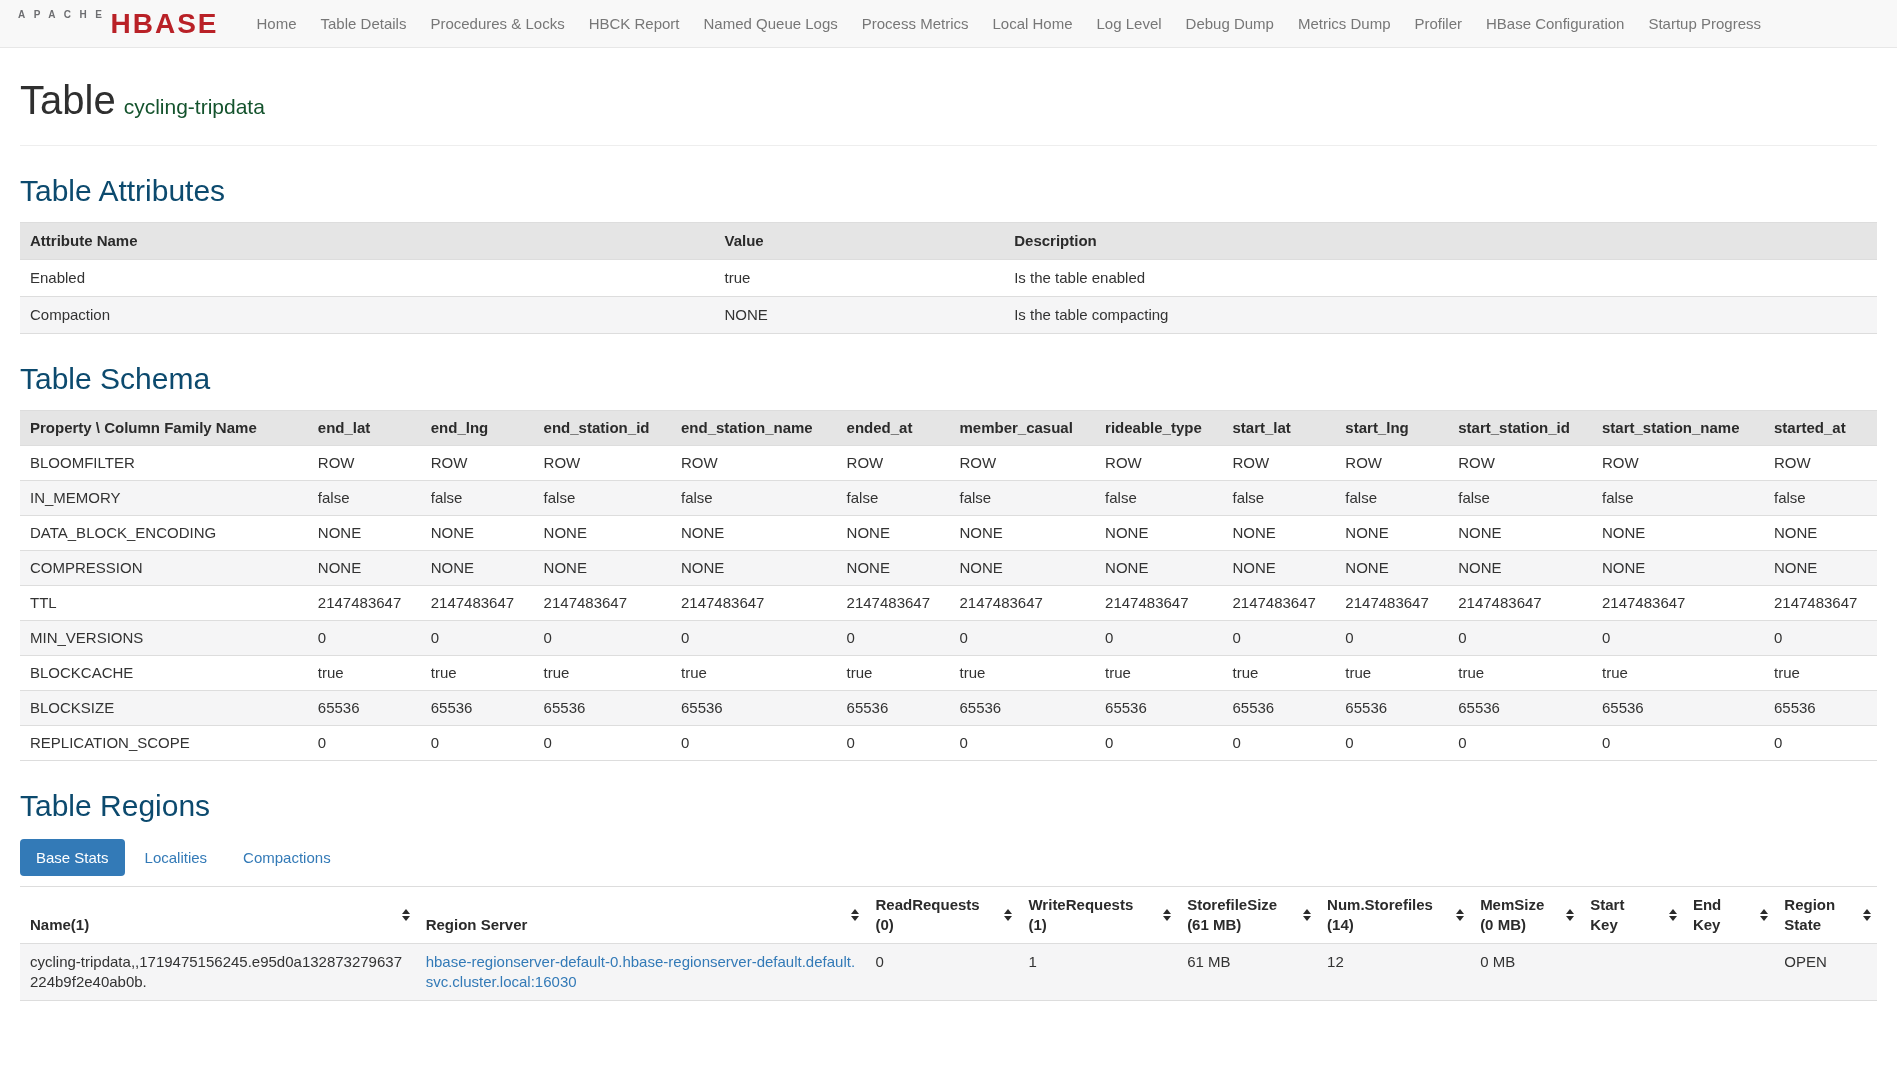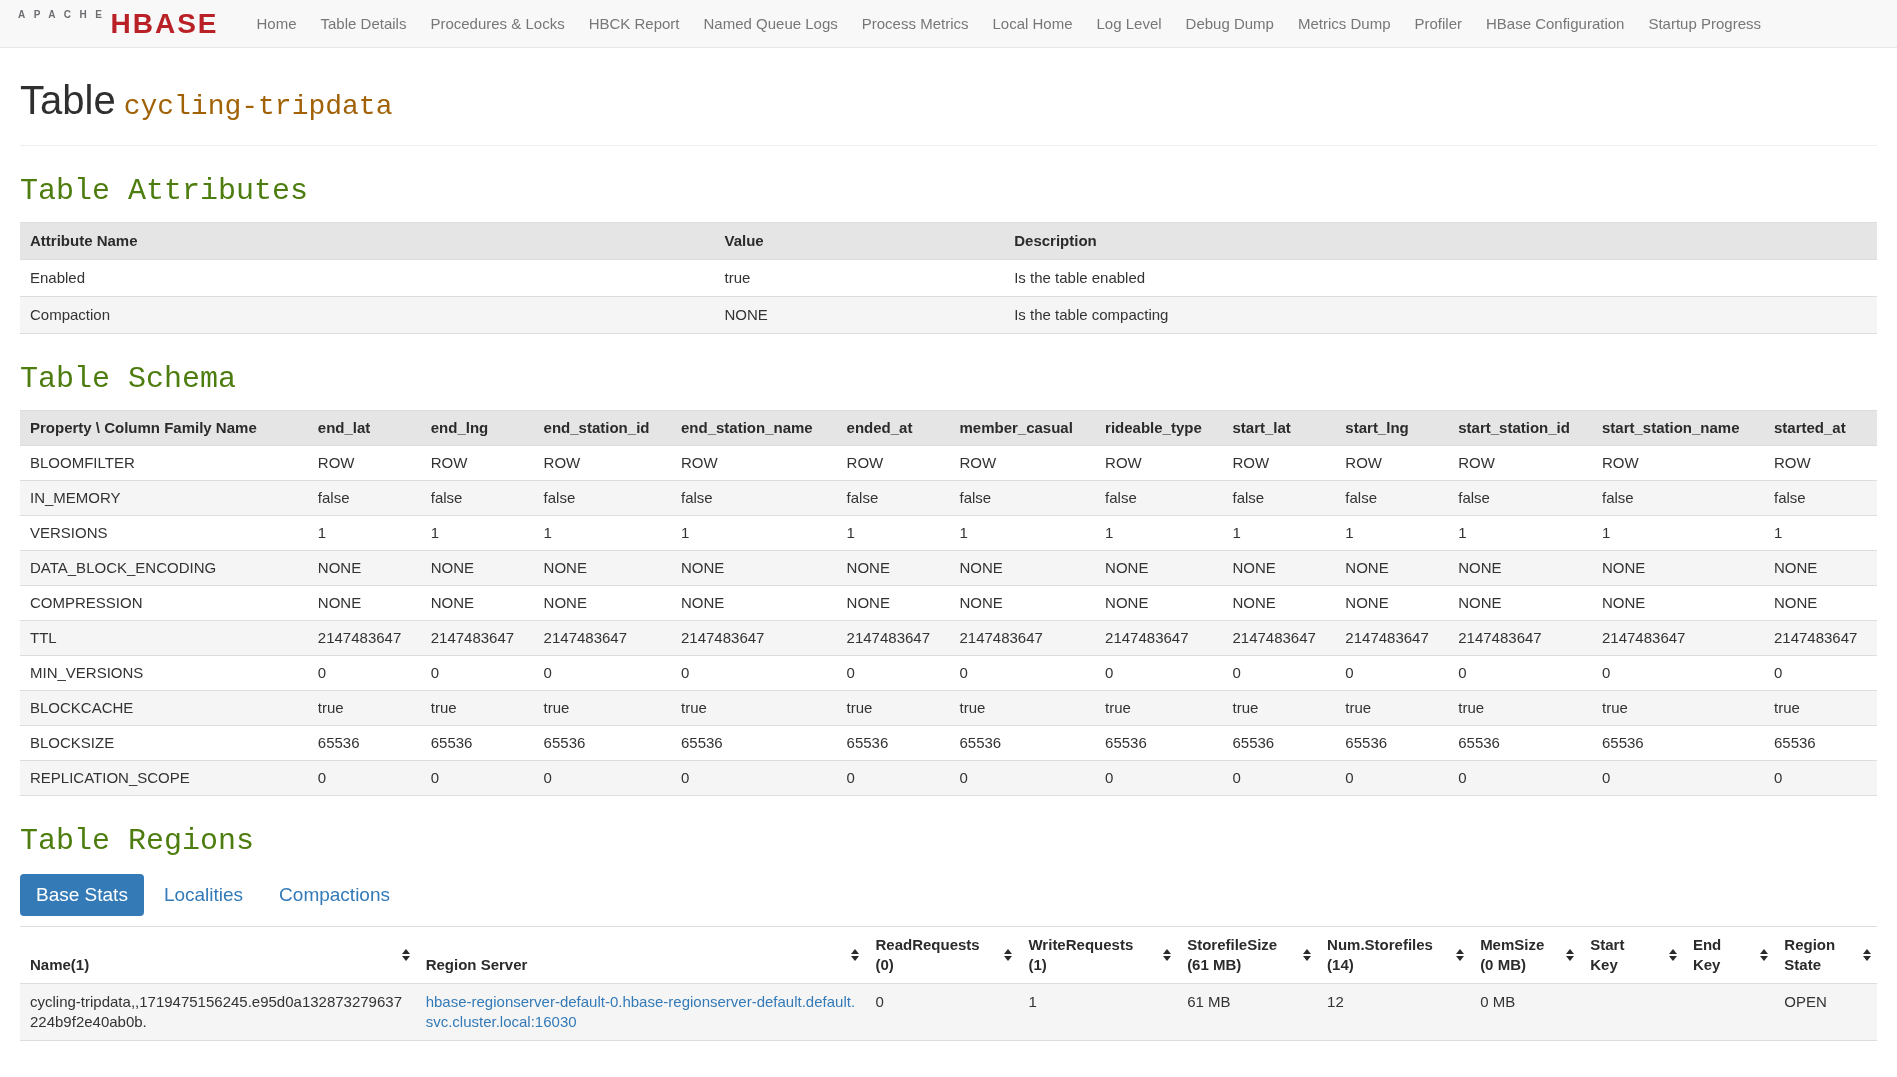--- a/index.html
+++ b/index.html
@@ -16,42 +16,42 @@
     display:flex; align-items:center; padding:0 18px;
   }
   .brand { display:flex; margin-right:26px; cursor:pointer; line-height:1; }
   .brand-top { font-size:10px; font-weight:bold; color:#6d6e71; letter-spacing:8.5px; margin-bottom:2px; white-space:nowrap; }
   .brand-bottom { font-size:28px; font-weight:bold; color:#b92127; letter-spacing:2px; white-space:nowrap; }
   .nav-menu { list-style:none; display:flex; margin:0; padding:0; }
   .nav-menu a { color:#777; text-decoration:none; padding:7px 12px; display:block; line-height:48px; font-size:15px; white-space:nowrap; }
   
   .container { padding:0 20px; }
   h1 { font-size:40px; font-weight:500; margin:30px 0 0; color:#2f2f2f; }
-  h1 .subtitle { font-size:28px; color:#a16207; font-weight:400; margin-left:8px;font-family:Liberation Mono, monospace; }
+  h1 .subtitle { font-size:21px; color:#14532d; font-weight:400; margin-left:8px; }
   hr { border:none; border-top:1px solid #eee; margin:22px 0 0; }
-  h2 { font-size:30px; font-weight:500; margin:28px 0 14px; color:#4d7c0f;font-family:Liberation Mono, monospace; }
+  h2 { font-size:30px; font-weight:500; margin:28px 0 14px; color:#0c4a6e; }
   
   table.data-table { width:100%; border-collapse:collapse; border-bottom:1px solid #ddd; }
   .data-table th, .data-table td {
     text-align:left; padding:8px 10px; border-top:1px solid #ddd;
     font-size:15px; line-height:20px; vertical-align:top;
   }
   .data-table thead th { font-weight:bold; color:#2b2b2b; }
   .attrs-table thead th, .schema-table thead th { background:#e5e5e5; }
   .attrs-table tbody tr:nth-child(even),
   .schema-table tbody tr:nth-child(even) { background:#f5f5f6; }
   .attrs-table th:nth-child(1) { width:37.4%; }
   .attrs-table th:nth-child(2) { width:15.6%; }
   .attrs-table th:nth-child(3) { width:47%; }
   .schema-table th, .schema-table td { padding:7px 10px; }
   .schema-table thead th { white-space:nowrap; }
   .schema-table th:first-child { width:15.5%; }
   
   .pills { display:flex; list-style:none; padding:0; margin:16px 0 10px; gap:4px; }
-  .pills a { display:block; padding:10px 16px; border-radius:4px; color:#337ab7; text-decoration:none; font-size:19px; }
+  .pills a { display:block; padding:10px 16px; border-radius:4px; color:#337ab7; text-decoration:none; font-size:15px; }
   .pills li.active a { background:#337ab7; color:#fff; }
   
   .regions-table { table-layout:fixed; }
   .regions-table thead th { position:relative; vertical-align:bottom; padding-right:20px; white-space:normal; }
   .regions-table td { word-break:break-all; }
   .regions-table tbody tr:nth-child(odd) { background:#f5f5f6; }
   .regions-table a { color:#337ab7; text-decoration:none; }
   .regions-table th:nth-child(1){width:21.2%} .regions-table th:nth-child(2){width:24.1%}
   .regions-table th:nth-child(3){width:8.2%}  .regions-table th:nth-child(4){width:8.5%}
   .regions-table th:nth-child(5){width:7.5%}  .regions-table th:nth-child(6){width:8.2%}
@@ -184,35 +184,20 @@
           <td>false</td>
           <td>false</td>
           <td>false</td>
           <td>false</td>
           <td>false</td>
           <td>false</td>
           <td>false</td>
           <td>false</td>
         </tr>
         <tr>
-          <td>VERSIONS</td>
-          <td>1</td>
-          <td>1</td>
-          <td>1</td>
-          <td>1</td>
-          <td>1</td>
-          <td>1</td>
-          <td>1</td>
-          <td>1</td>
-          <td>1</td>
-          <td>1</td>
-          <td>1</td>
-          <td>1</td>
-        </tr>
-        <tr>
           <td>DATA_BLOCK_ENCODING</td>
           <td>NONE</td>
           <td>NONE</td>
           <td>NONE</td>
           <td>NONE</td>
           <td>NONE</td>
           <td>NONE</td>
           <td>NONE</td>
           <td>NONE</td>
           <td>NONE</td>

